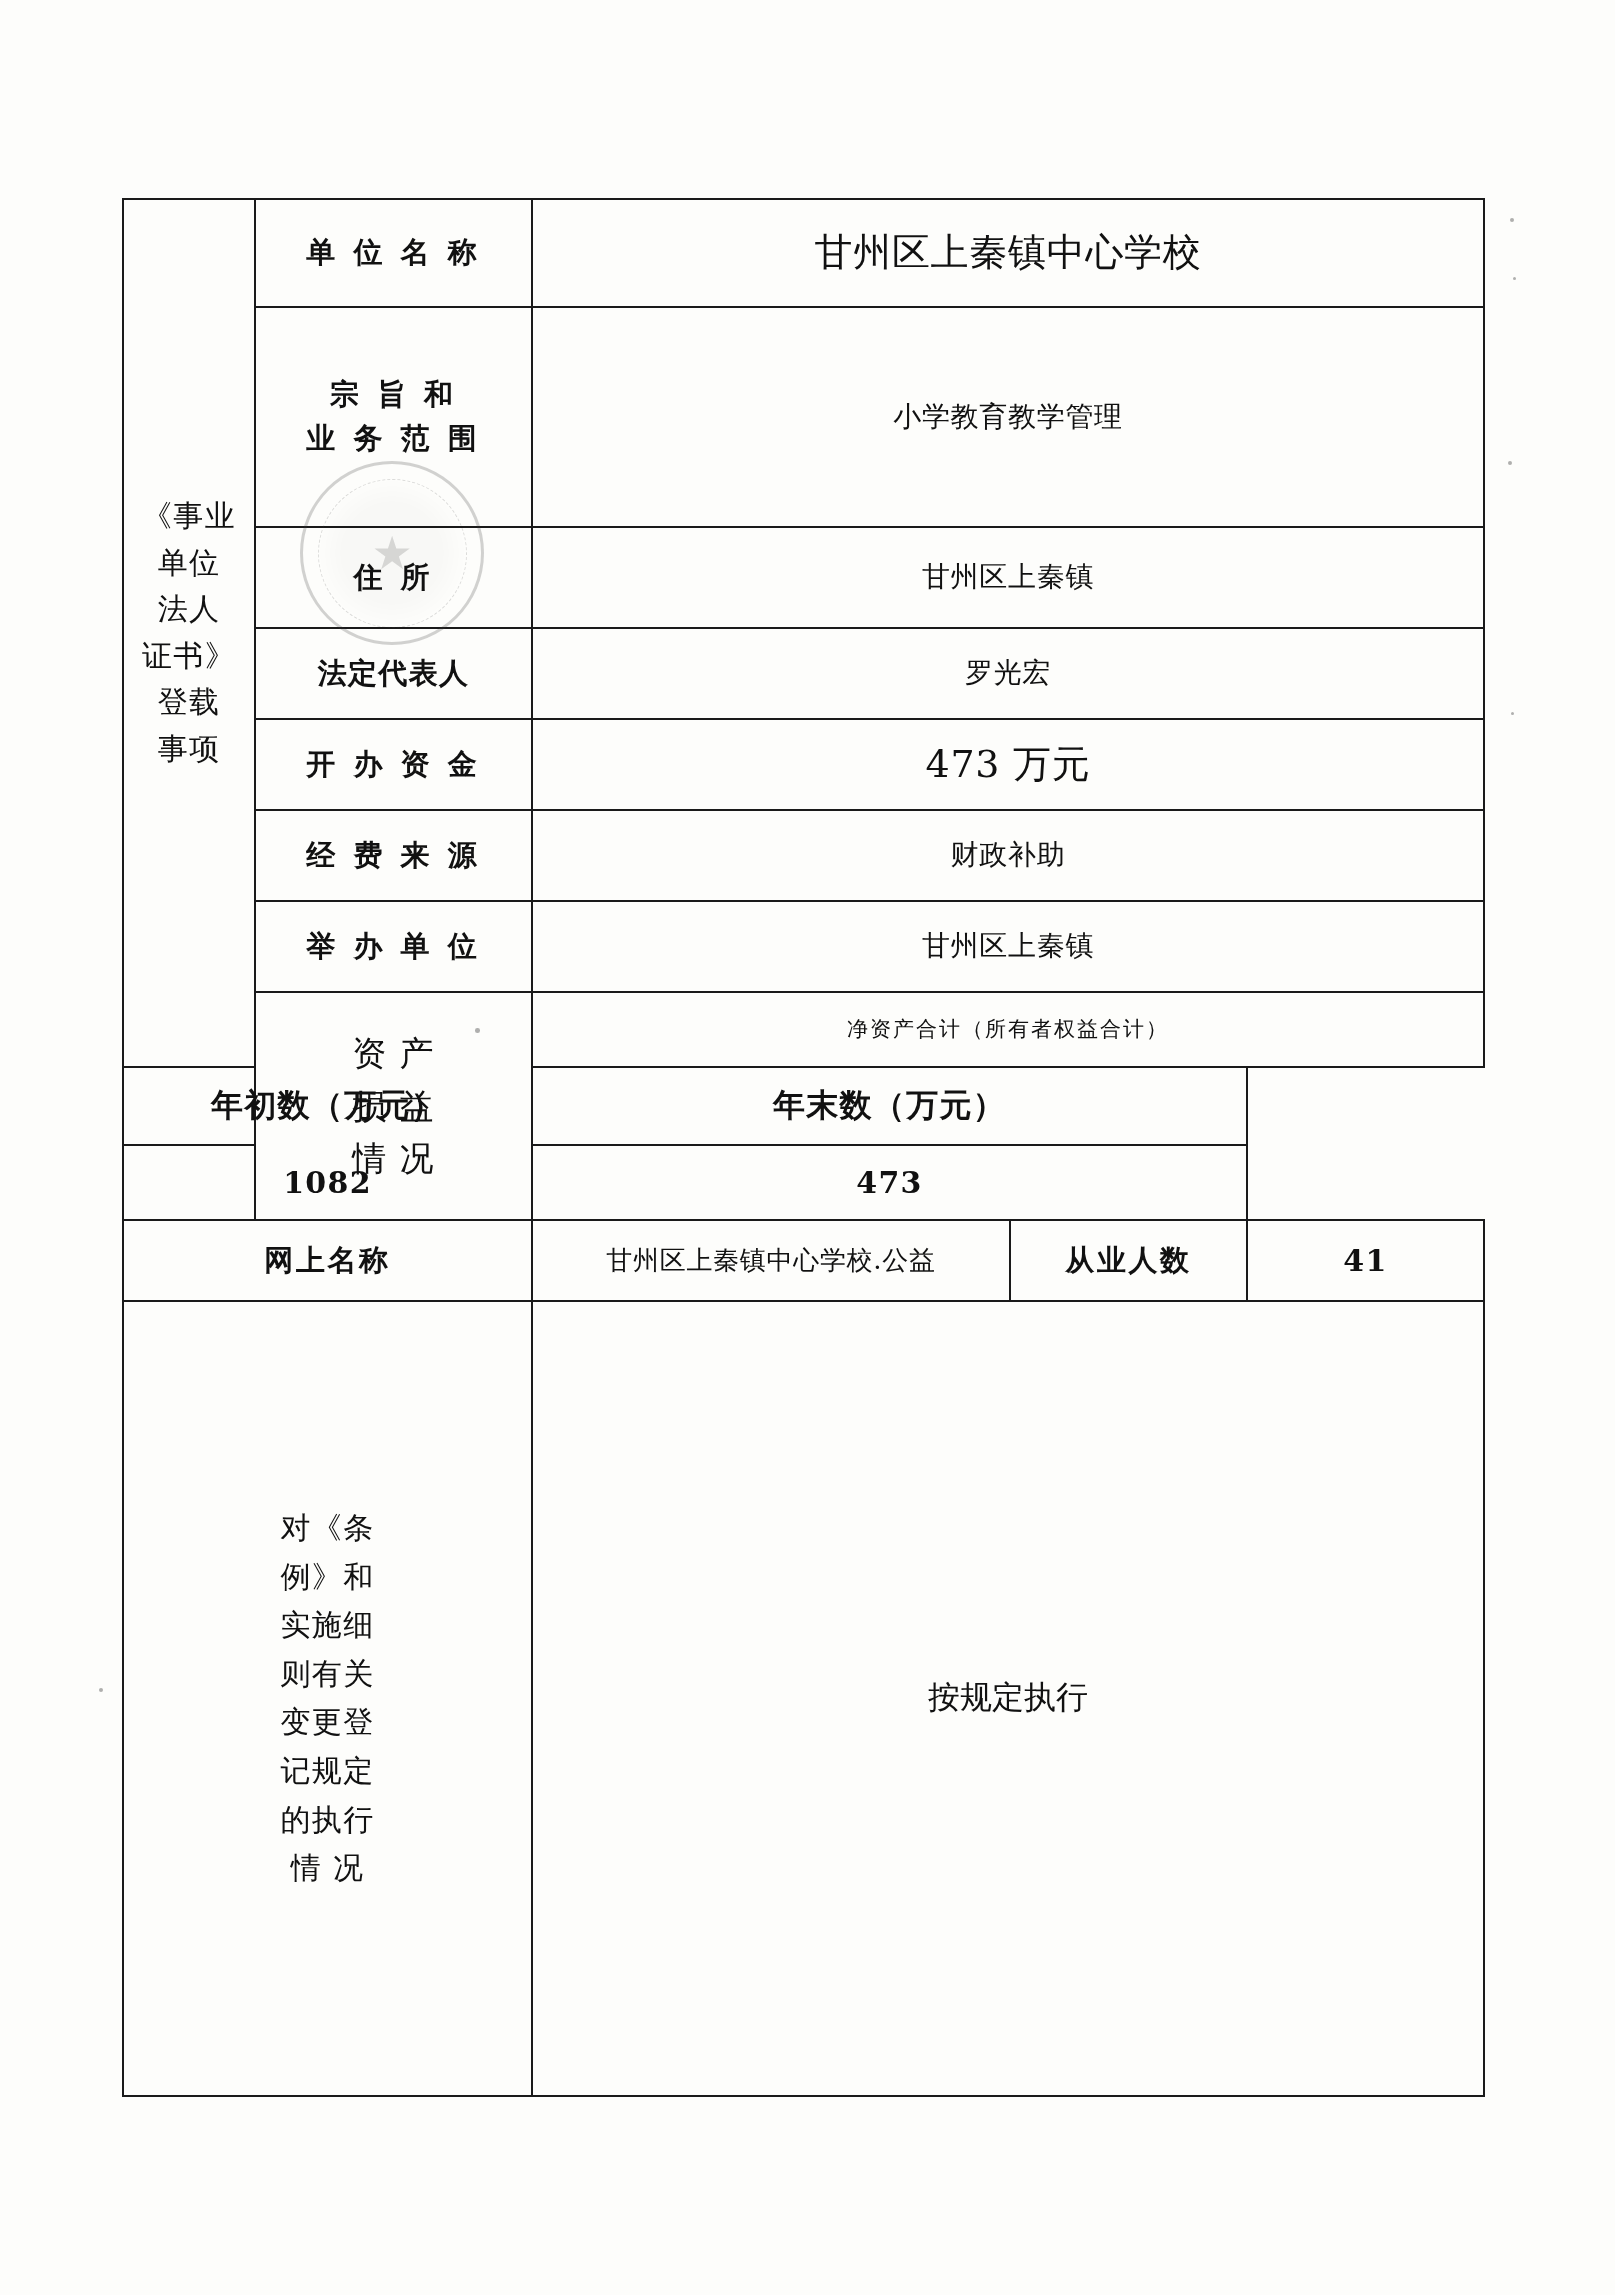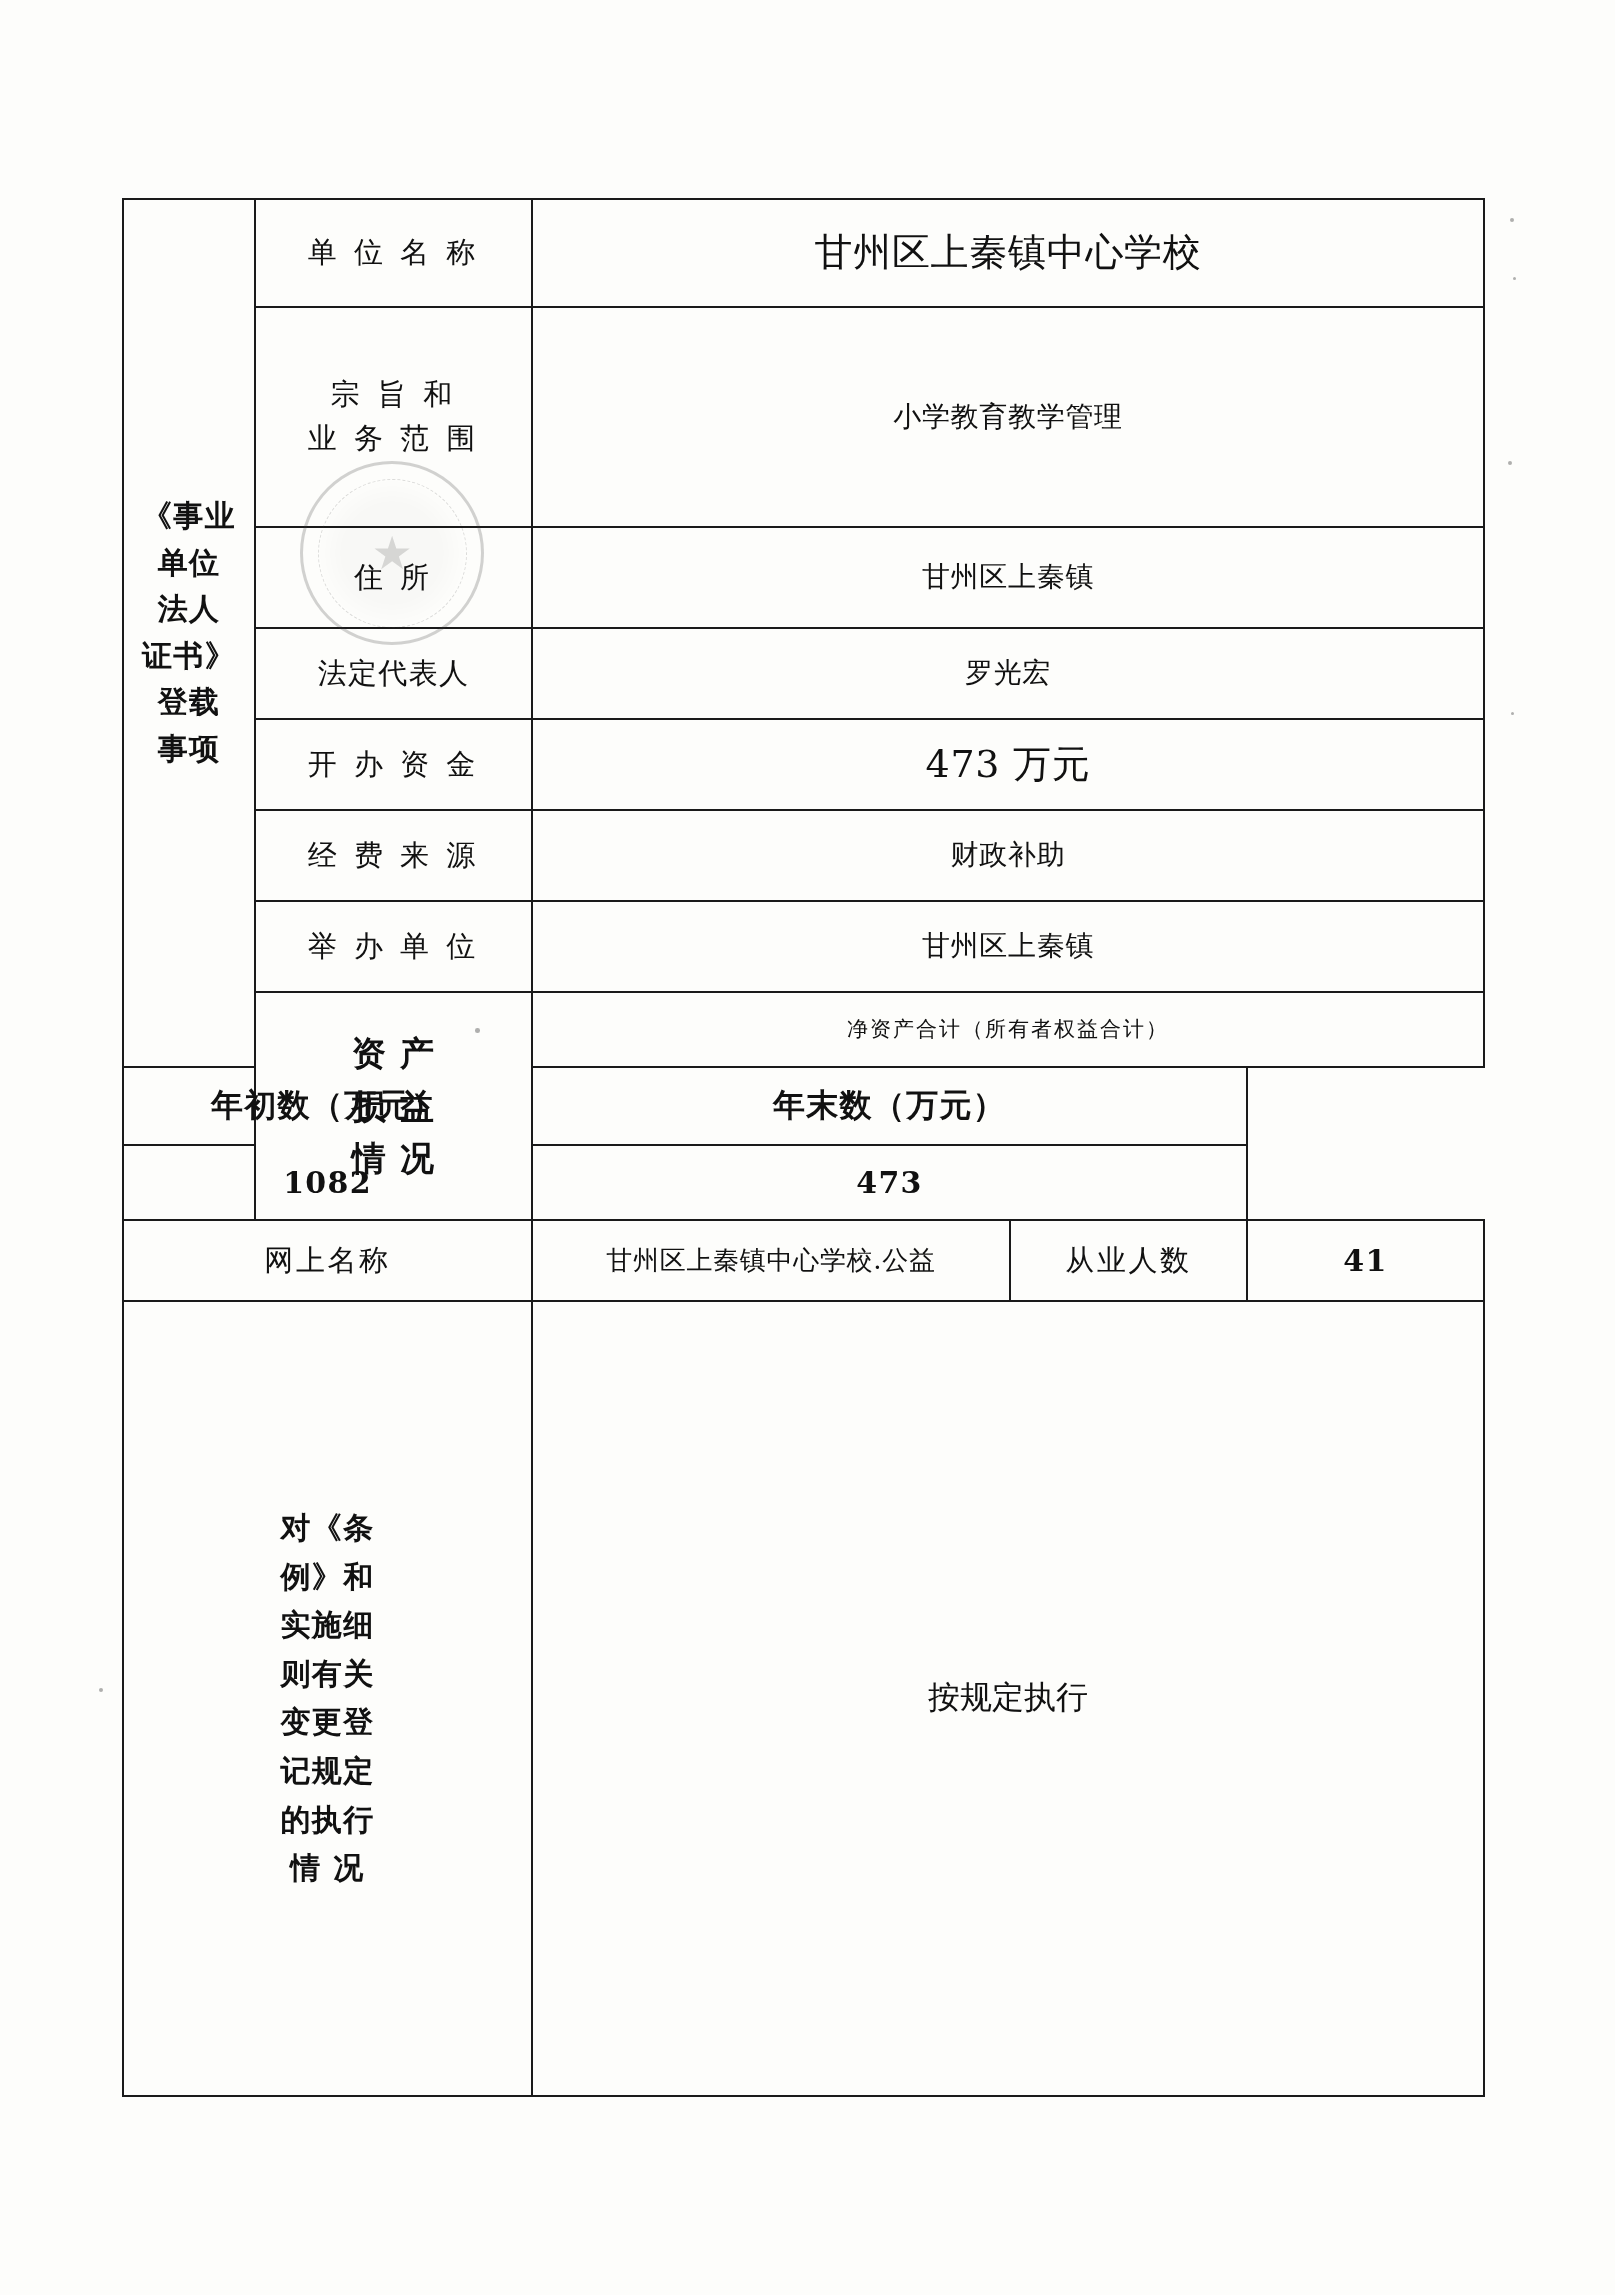--- a/index.html
+++ b/index.html
@@ -47,29 +47,29 @@
   .cn {
     font-family: "DejaVu Serif", "Liberation Serif", serif;
     font-weight: 600;
   }
 
   
   .vlabel {
     font-size: 30px;
     line-height: 1.55;
     letter-spacing: 1.3px;
-    font-weight: 700;
+    font-weight: 400;
     padding: 12px 0;
     white-space: pre-line;
     border-radius: 7px;
   }
 
   .rowlabel {
     font-size: 29px;
-    font-weight: 400;
+    font-weight: 700;
     letter-spacing: 4px;
     white-space: pre-line;
     line-height: 1.5;
     border-radius: 29px;
   }
 
   .value {
     font-size: 28px;
     font-weight: 500;
     text-align: left;

